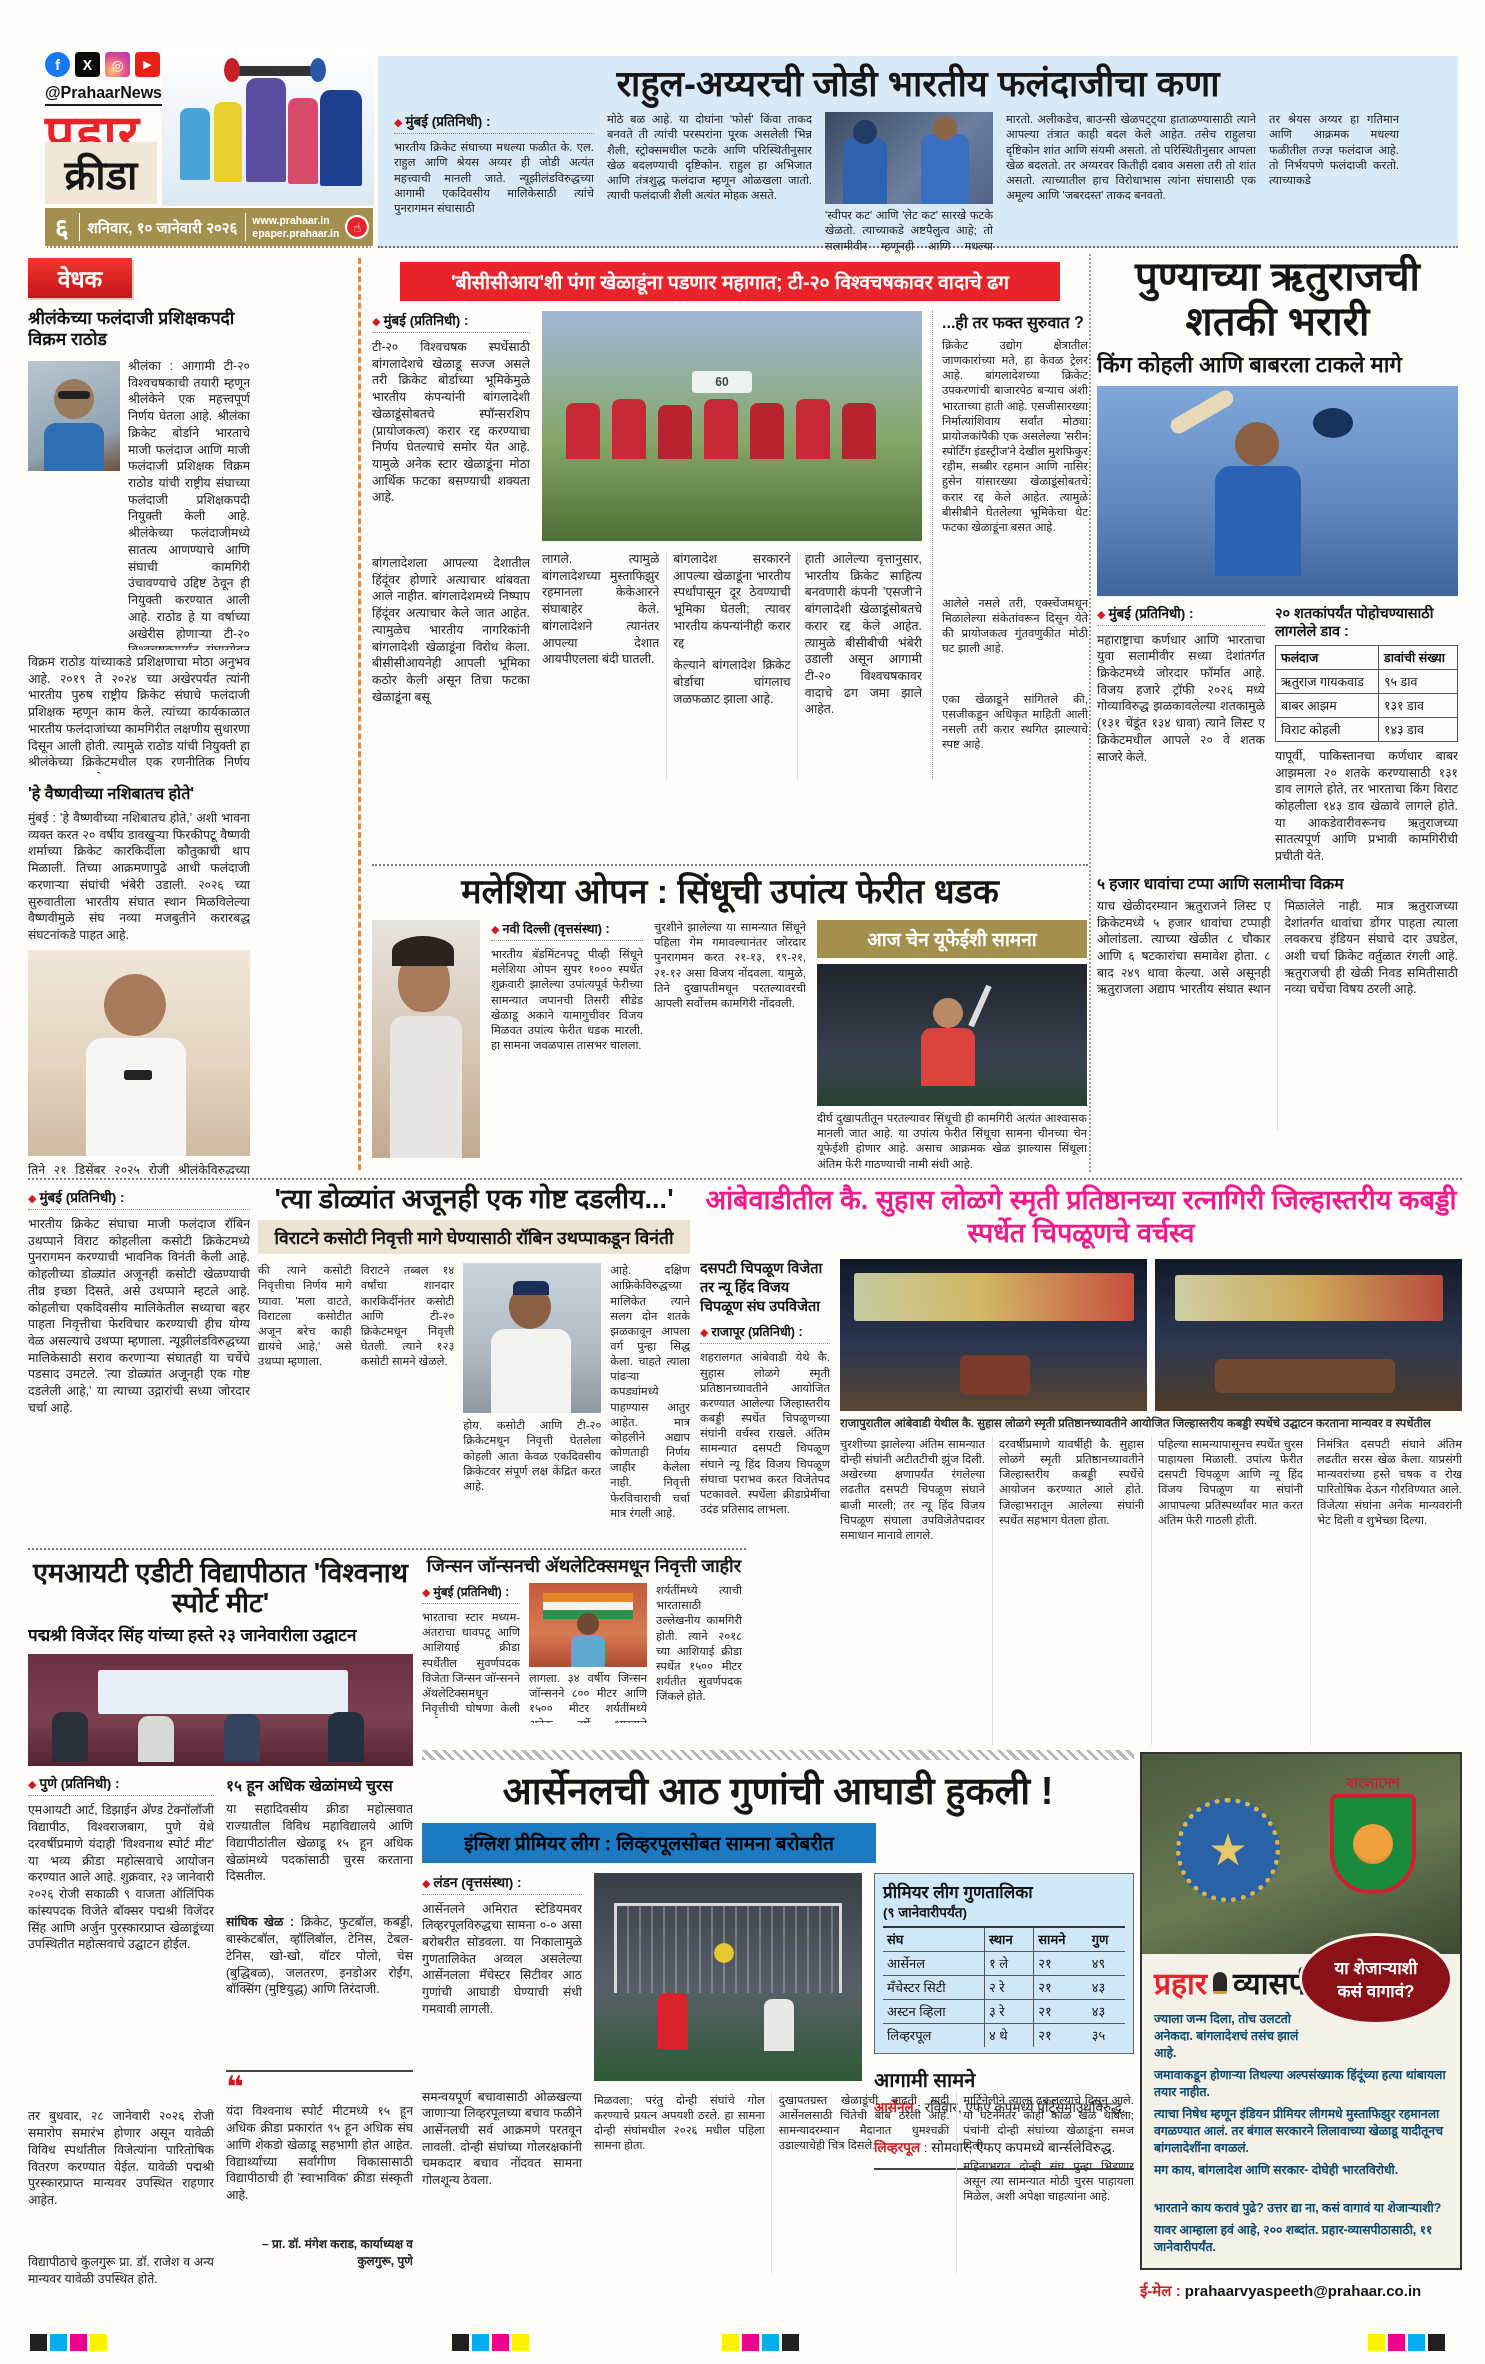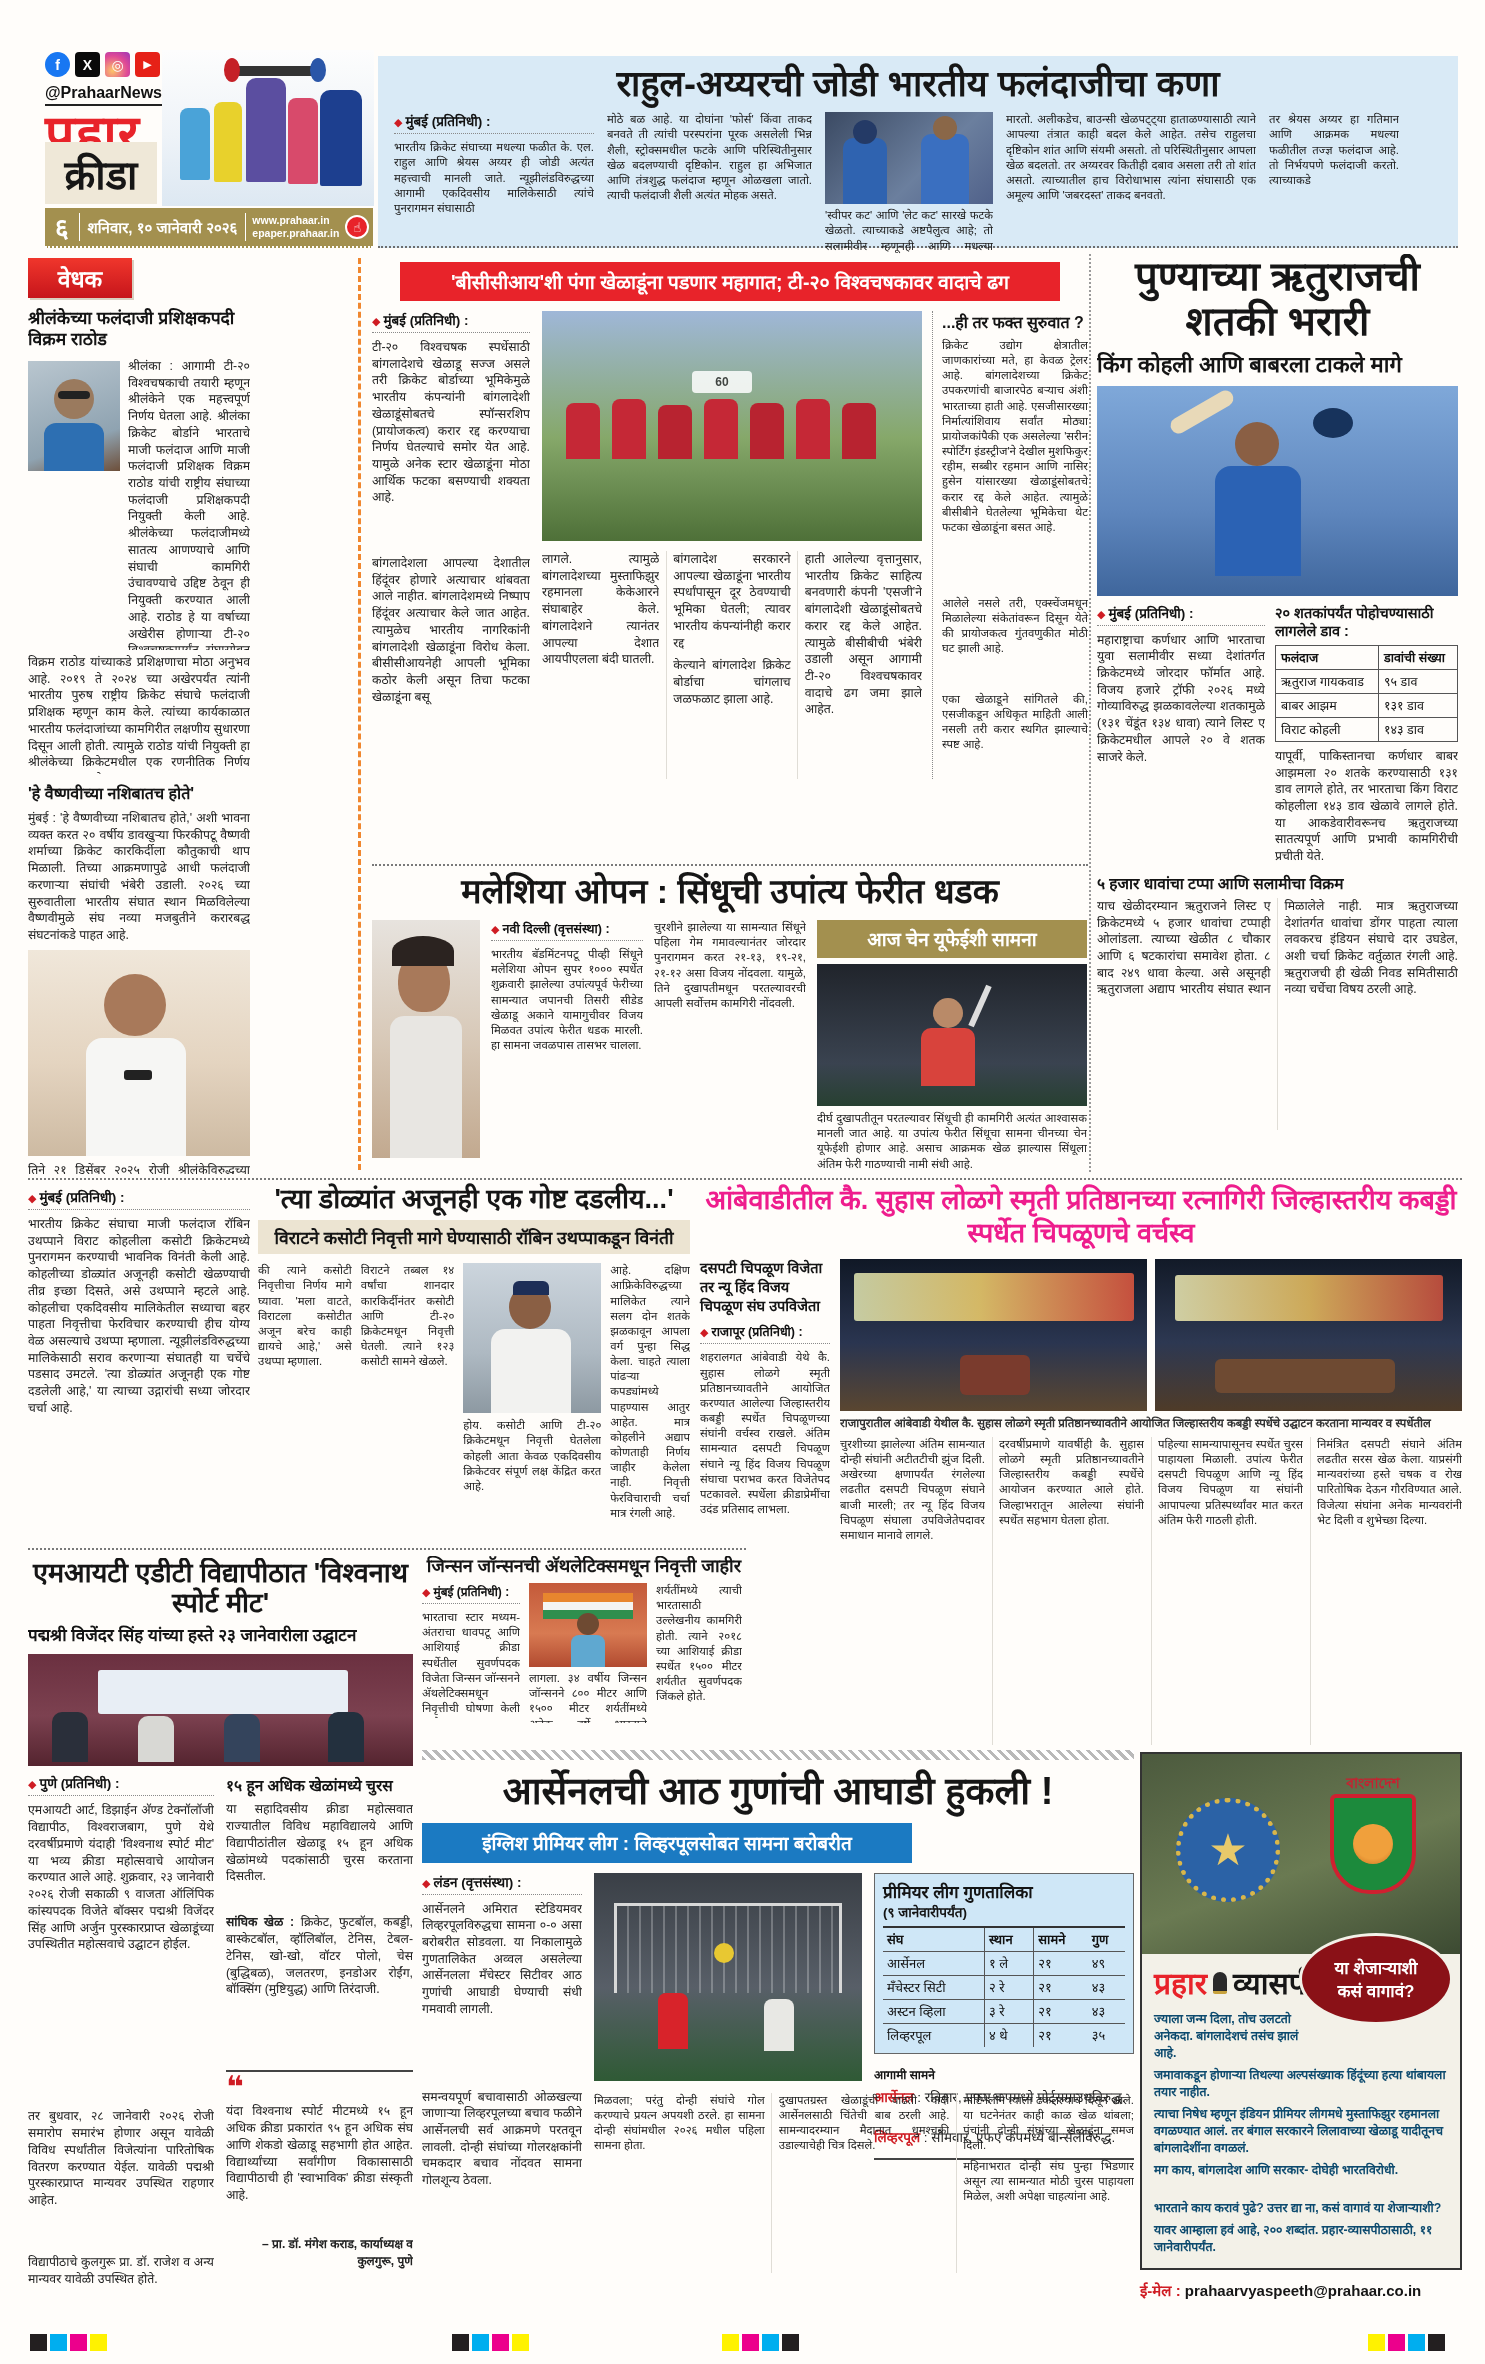--- a/index.html
+++ b/index.html
@@ -332,21 +332,21 @@
         </div>
         <div class="bts" style="height:52px;margin-top:4px">लागला. ३४ वर्षीय जिन्सन जॉन्सनने ८०० मीटर आणि १५०० मीटर शर्यतींमध्ये अनेक वर्षे भारताचे प्रतिनिधित्व केले.</div>
       </div>
       <div class="bts" style="width:86px;height:146px">शर्यतींमध्ये त्याची भारतासाठी उल्लेखनीय कामगिरी होती. त्याने २०१८ च्या आशियाई क्रीडा स्पर्धेत १५०० मीटर शर्यतीत सुवर्णपदक जिंकले होते.</div>
     </div>
   </div>
 
   <div class="abs" style="left:422px;top:1750px;width:712px;height:570px">
     <div class="hatch"></div>
     <div class="hl" style="font-size:38px;margin-top:10px">आर्सेनलची आठ गुणांची आघाडी हुकली !</div>
-    <div style="width:490px;background:#1b7ac2;color:#ffffff;font-weight:bold;font-size:19px;text-align:center;padding:7px 2px;margin-top:10px">इंग्लिश प्रीमियर लीग : लिव्हरपूलसोबत सामना बरोबरीत</div>
+    <div style="width:454px;background:#1b7ac2;color:#000000;font-weight:bold;font-size:19px;text-align:center;padding:7px 2px;margin-top:10px">इंग्लिश प्रीमियर लीग : लिव्हरपूलसोबत सामना बरोबरीत</div>
     <div style="position:relative;margin-top:10px;height:402px">
       <div class="abs" style="left:0;top:0;width:160px;height:400px">
         <div class="byline">लंडन (वृत्तसंस्था) :</div>
         <div class="bt" style="height:182px">आर्सेनलने अमिरात स्टेडियमवर लिव्हरपूलविरुद्धचा सामना ०-० असा बरोबरीत सोडवला. या निकालामुळे गुणतालिकेत अव्वल असलेल्या आर्सेनलला मँचेस्टर सिटीवर आठ गुणांची आघाडी घेण्याची संधी गमवावी लागली.</div>
         <div class="bt" style="height:178px;margin-top:6px">समन्वयपूर्ण बचावासाठी ओळखल्या जाणाऱ्या लिव्हरपूलच्या बचाव फळीने आर्सेनलची सर्व आक्रमणे परतवून लावली. दोन्ही संघांच्या गोलरक्षकांनी चमकदार बचाव नोंदवत सामना गोलशून्य ठेवला.</div>
       </div>
       <div class="abs photo" style="left:172px;top:0;width:268px;height:208px;background:linear-gradient(180deg,#3a3f46 0%,#585f68 55%,#2f5a35 100%)">
         <div class="abs" style="left:20px;top:30px;width:228px;height:90px;border:3px solid #d8d8d8;border-bottom:none;background:repeating-linear-gradient(90deg,transparent 0 10px,rgba(255,255,255,.25) 10px 12px)"></div>
         <div class="abs" style="left:120px;top:70px;width:20px;height:20px;background:#e8c832;border-radius:50%"></div>
         <div class="abs" style="left:64px;top:120px;width:30px;height:56px;background:#d8232a;border-radius:8px 8px 0 0"></div>
@@ -385,21 +385,21 @@
             <tr>
                   <td>लिव्हरपूल</td>
                   <td>४ थे</td>
                   <td>२१</td>
                   <td>३५</td>
                 </tr>
           </tbody>
             </table>
         </div>
         <div style="margin-top:12px">
-          <div style="font-weight:bold;font-size:12px;color:#141414">आगामी सामने</div>
+          <div style="font-weight:bold;font-size:20px;color:#141414">आगामी सामने</div>
           <div style="font-size:13.5px;margin-top:6px;line-height:1.4;color:#222"><b style="color:#cf1c23">आर्सेनल</b> <span>: रविवार, एफए कपमध्ये पोर्ट्समाउथविरुद्ध.</span></div>
           <div style="font-size:13.5px;margin-top:22px;line-height:1.4;color:#222"><b style="color:#cf1c23">लिव्हरपूल</b> <span>: सोमवार, एफए कपमध्ये बार्न्सलेविरुद्ध.</span></div>
           <div style="border-top:2px solid #444;margin-top:10px"></div>
         </div>
       </div>
       <div class="abs colflow" style="left:172px;top:220px;width:540px;height:180px;column-count:3">
         <p class="bts">मिळवला; परंतु दोन्ही संघांचे गोल करण्याचे प्रयत्न अपयशी ठरले. हा सामना दोन्ही संघांमधील २०२६ मधील पहिला सामना होता.</p>
         <p class="bts">दुखापतग्रस्त खेळाडूंची वाढती यादी आर्सेनलसाठी चिंतेची बाब ठरली आहे. सामन्यादरम्यान मैदानात धुमश्चक्री उडाल्याचेही चित्र दिसले.</p>
         <p class="bts">मार्टिनेलीने त्याला ढकलल्याचे दिसून आले. या घटनेनंतर काही काळ खेळ थांबला; पंचांनी दोन्ही संघांच्या खेळाडूंना समज दिली.</p>
         <p class="bts">महिनाभरात दोन्ही संघ पुन्हा भिडणार असून त्या सामन्यात मोठी चुरस पाहायला मिळेल, अशी अपेक्षा चाहत्यांना आहे.</p>

